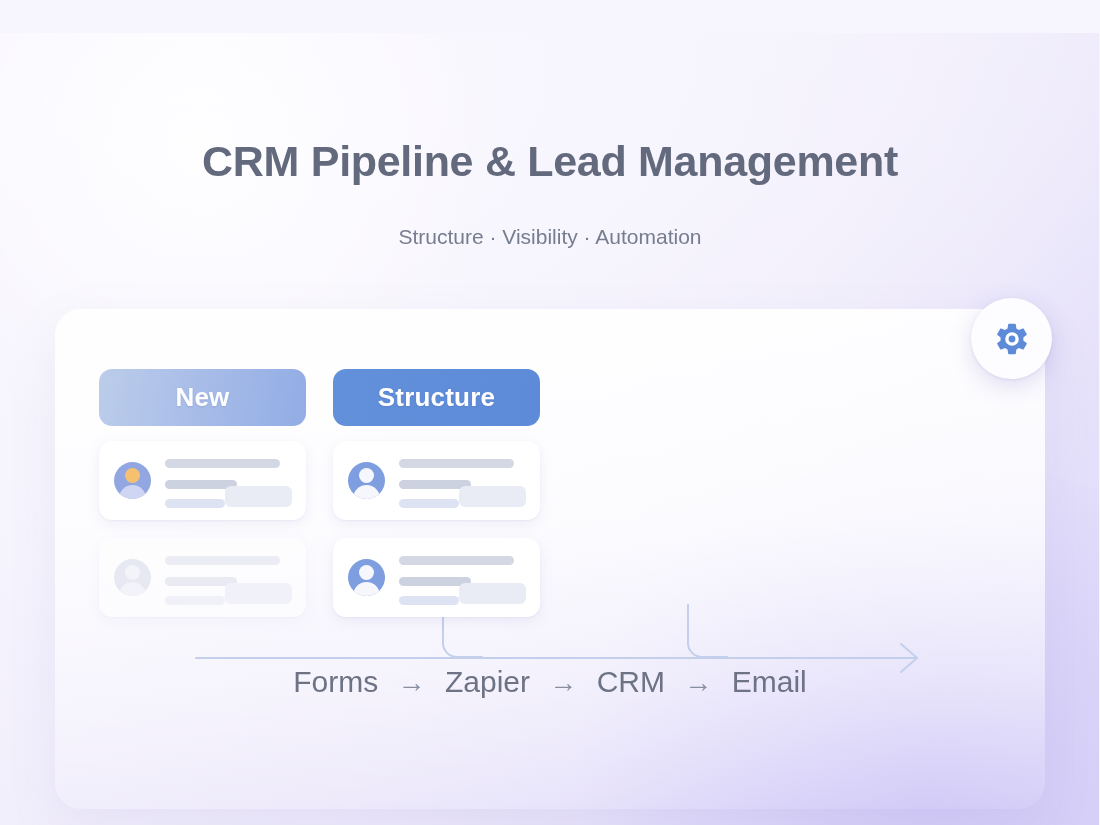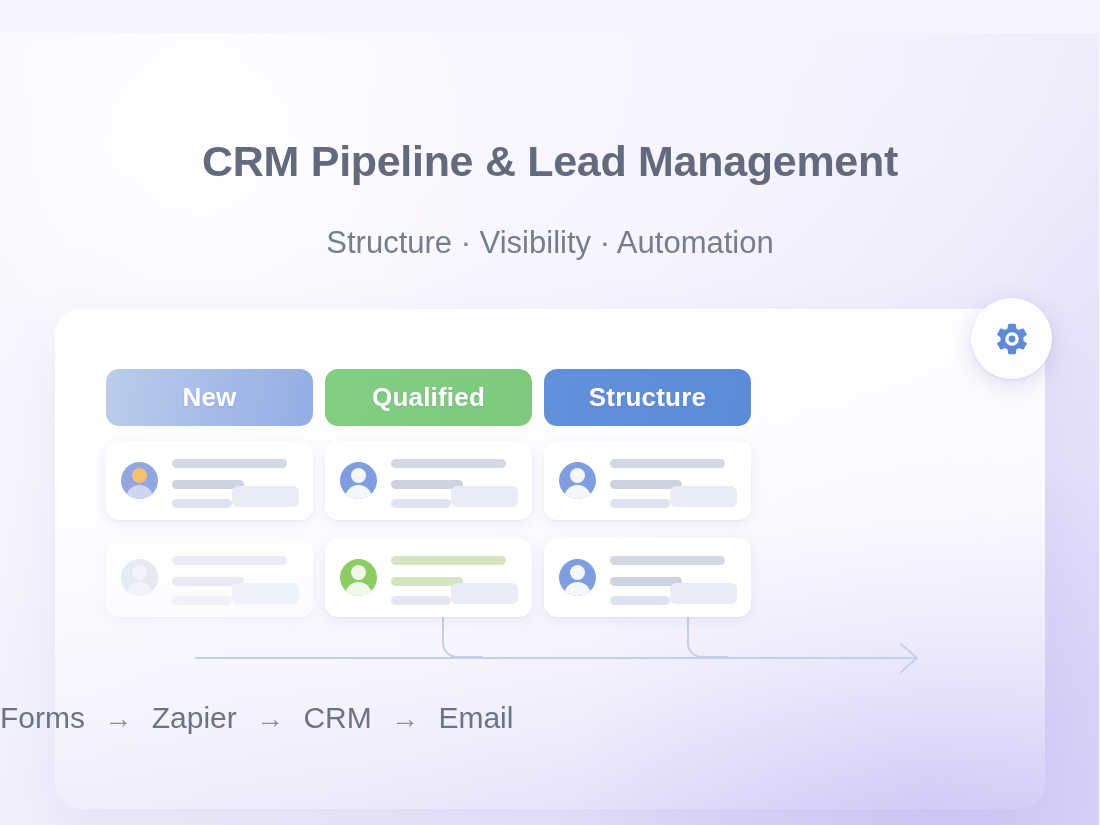--- a/index.html
+++ b/index.html
@@ -50,21 +50,21 @@
     font-size: 43px;
     font-weight: 700;
     letter-spacing: -0.3px;
     color: #636a7d;
   }
   .page-subtitle {
     position: absolute;
     left: 0; top: 192px;
     width: 1100px;
     text-align: center;
-    font-size: 31px;
+    font-size: 21px;
     font-weight: 400;
     color: #767d8f;
   }
 
   
   .board-panel {
     position: absolute;
     left: 55px; top: 276px;
     width: 990px; height: 500px;
     border-radius: 26px;
@@ -88,24 +88,24 @@
     display: flex;
     align-items: center;
     justify-content: center;
     z-index: 9;
   }
   .gear-badge svg { display: block; }
 
   
   .columns {
     position: absolute;
-    left: 106px; top: 336px;
+    left: 99px; top: 336px;
     width: 912px;
     display: flex;
-    gap: 12px;
+    gap: 27px;
   }
   .column { width: 207px; }
 
   .column-pill {
     height: 57px;
     border-radius: 13px;
     display: flex;
     align-items: center;
     justify-content: center;
     color: #ffffff;
@@ -204,22 +204,23 @@
   .flow-arrow {
     position: absolute;
     left: 190px; top: 570px;
     width: 760px; height: 72px;
     pointer-events: none;
   }
 
   
   .automation-flow {
     position: absolute;
-    left: 0; top: 668px;
+    left: 0; top: 632px;
     width: 1100px;
+    text-align: center;
     font-size: 30px;
     color: #6d7384;
     white-space: nowrap;
   }
   .automation-flow .step { color: #6d7384; }
   .automation-flow .arrow {
     color: #878ea0;
     margin: 0 11px;
     font-size: 28px;
   }
@@ -279,47 +280,20 @@
           </div>
         <div class="card-lines tone-muted">
           <div class="bar bar-1"></div>
           <div class="bar bar-2"></div>
           <div class="bar bar-3"></div>
           <div class="tag-block"></div>
         </div>
       </div>
     </div>
 
-    <div class="column">
-      <div class="column-pill pill-qualified">Qualified</div>
-      <div class="card first">
-        <div class="avatar av-blue">
-            <div class="head"></div>
-            <div class="body"></div>
-          </div>
-        <div class="card-lines tone-grey">
-          <div class="bar bar-1"></div>
-          <div class="bar bar-2"></div>
-          <div class="bar bar-3"></div>
-          <div class="tag-block"></div>
-        </div>
-      </div>
-      <div class="card second">
-        <div class="avatar av-green">
-            <div class="head"></div>
-            <div class="body"></div>
-          </div>
-        <div class="card-lines tone-green">
-          <div class="bar bar-1"></div>
-          <div class="bar bar-2"></div>
-          <div class="bar bar-3"></div>
-          <div class="tag-block"></div>
-        </div>
-      </div>
-    </div>
 
     <div class="column">
       <div class="column-pill pill-contacted">Structure</div>
       <div class="card first">
         <div class="avatar av-blue">
             <div class="head"></div>
             <div class="body"></div>
           </div>
         <div class="card-lines tone-grey">
           <div class="bar bar-1"></div>

